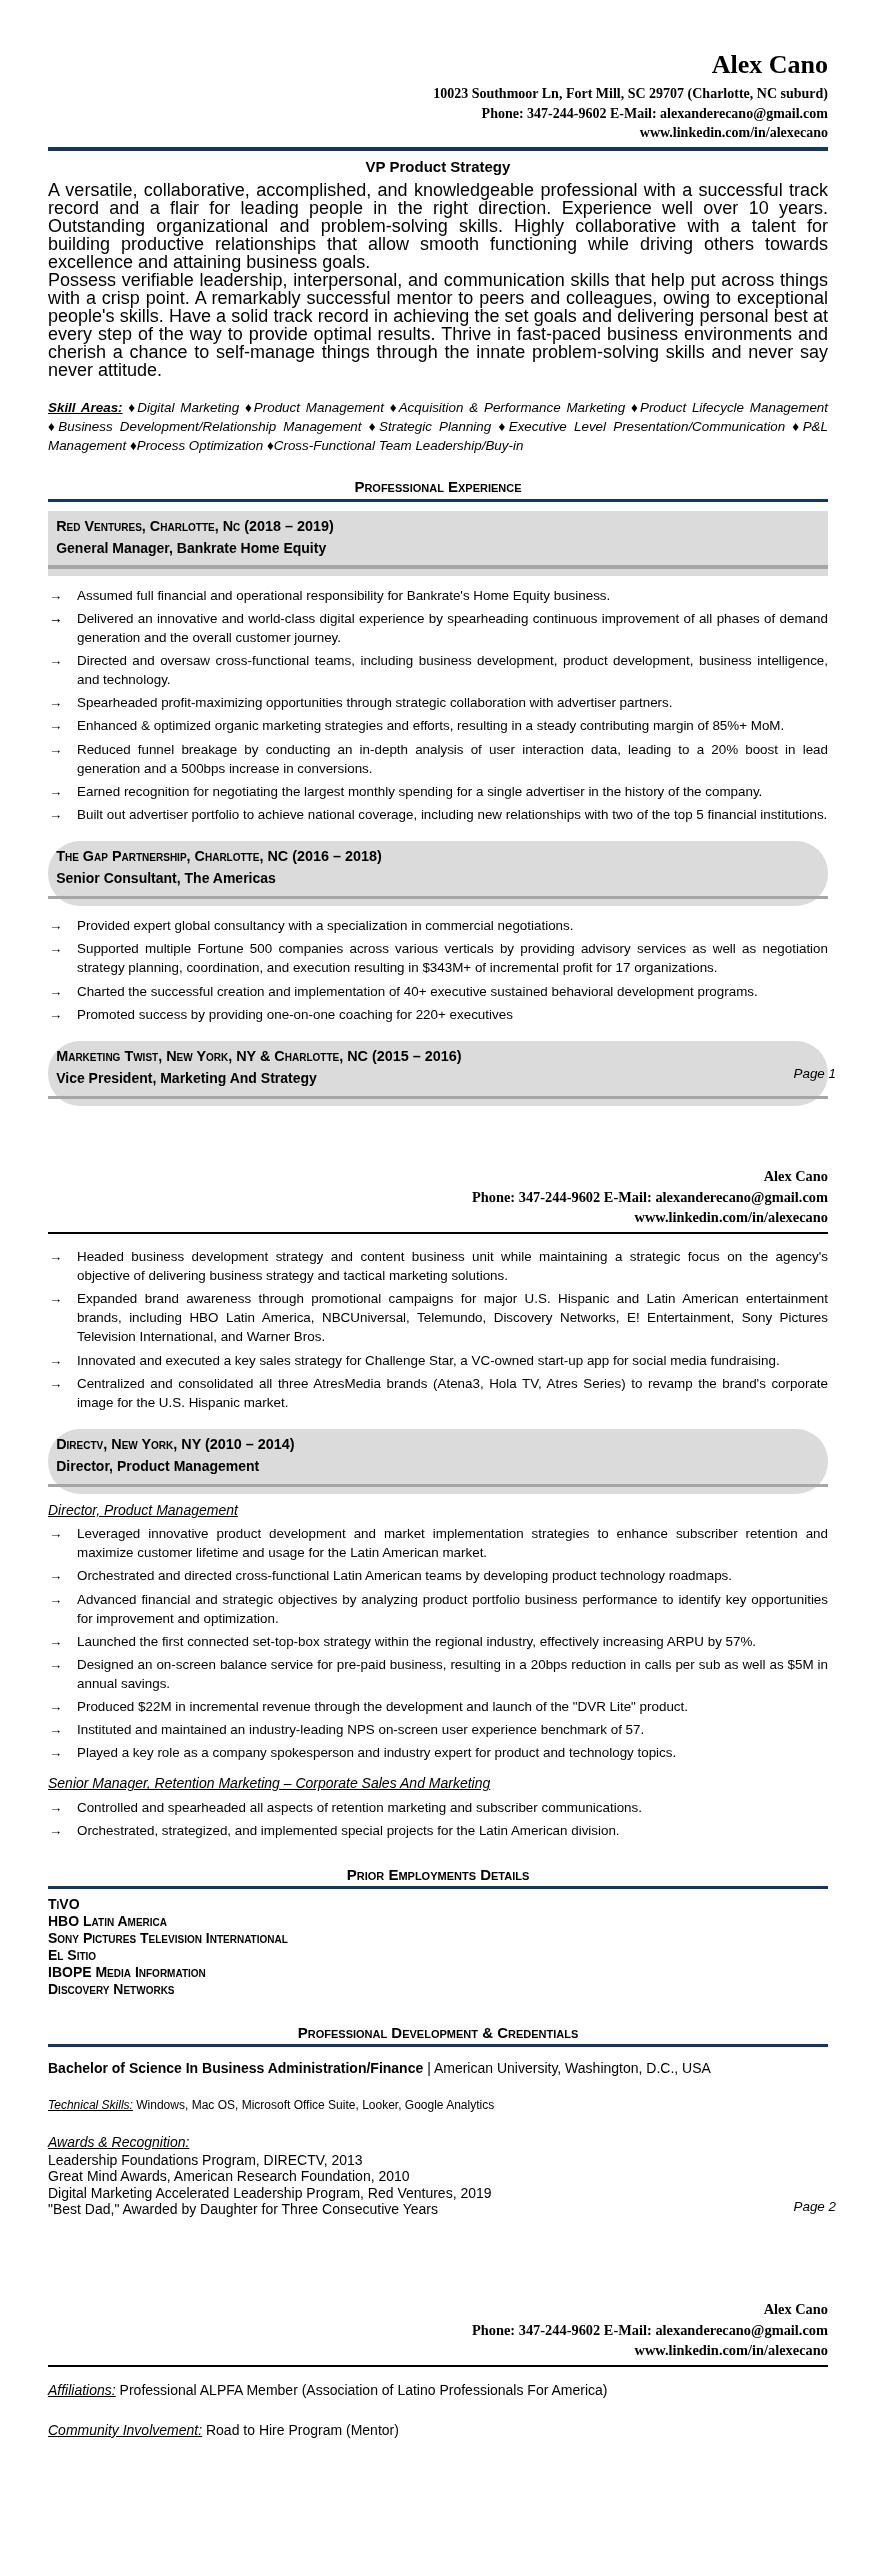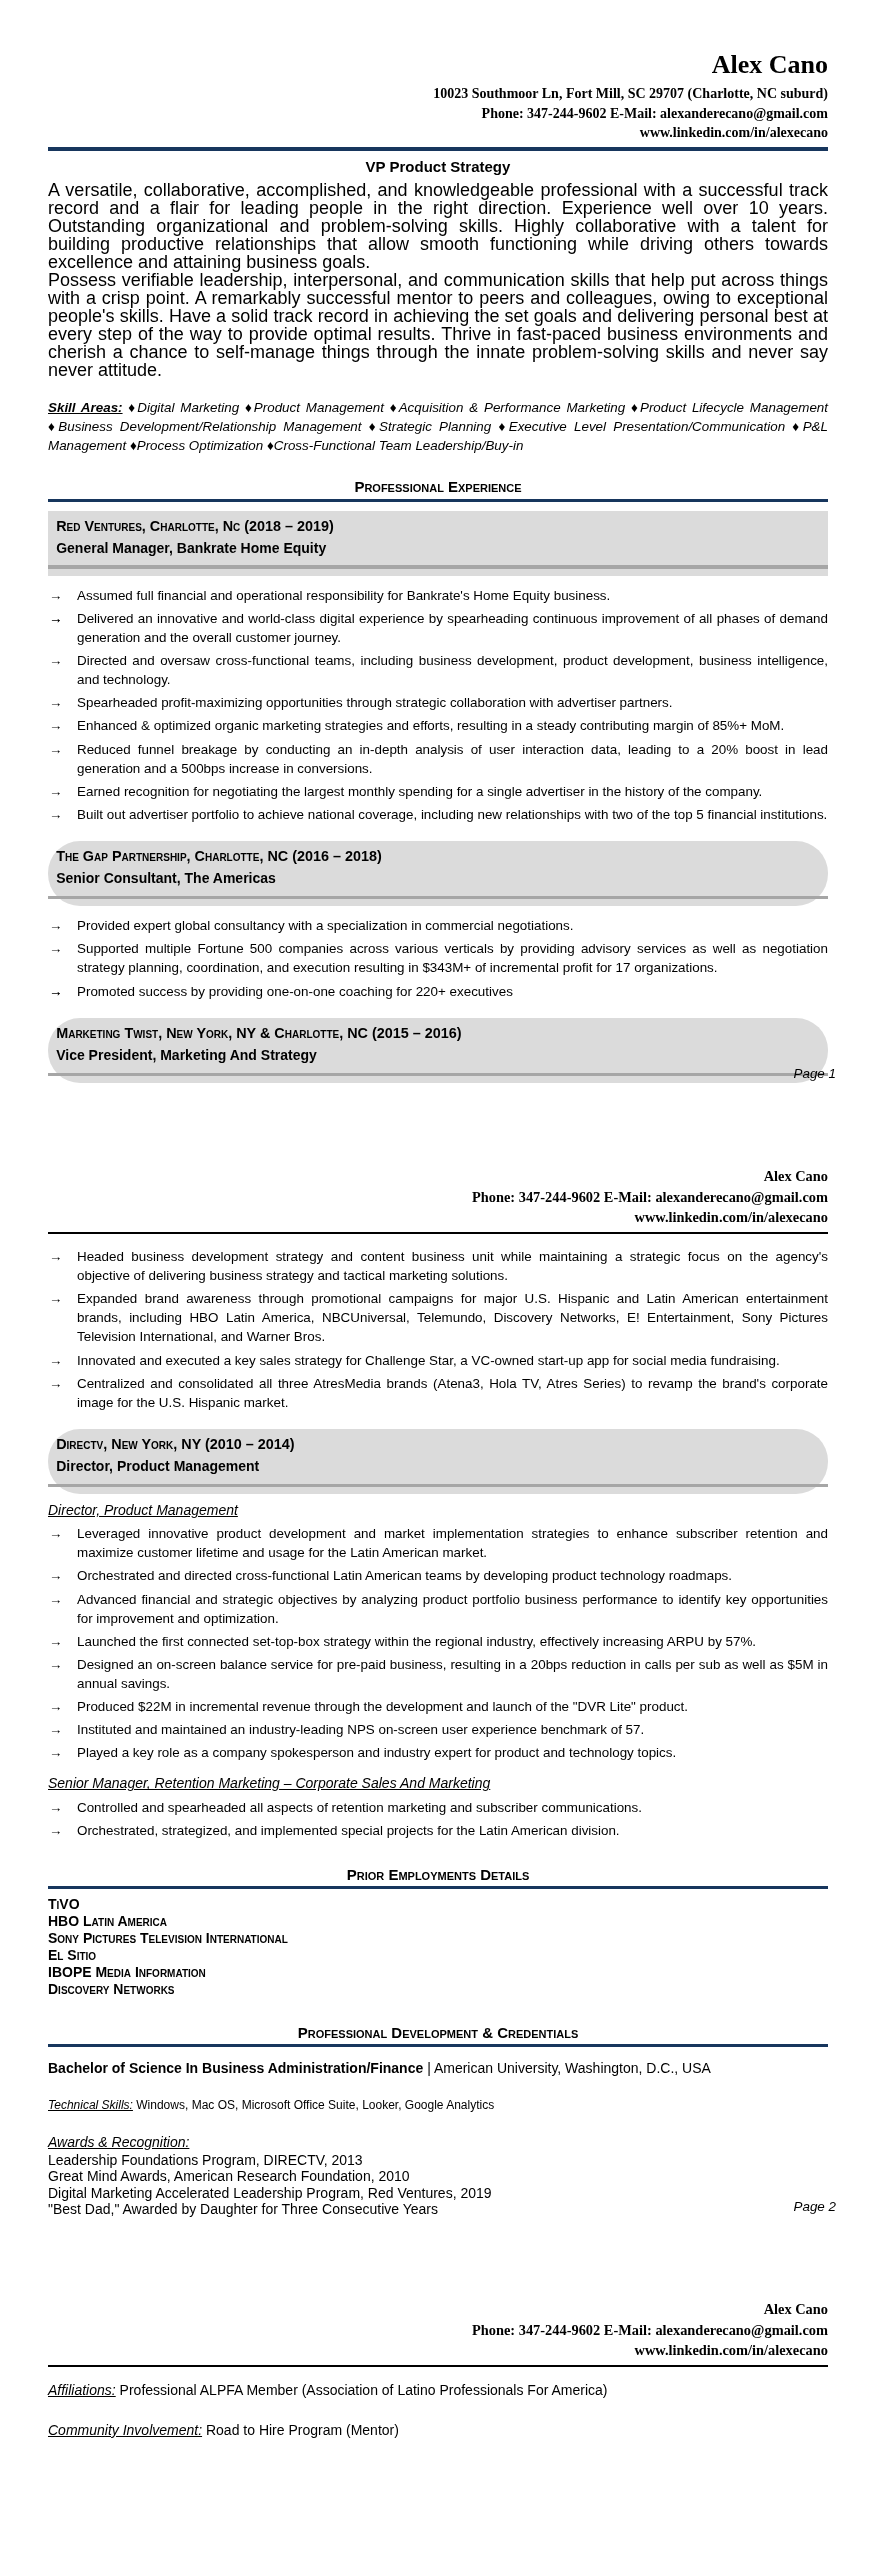--- a/index.html
+++ b/index.html
@@ -105,21 +105,21 @@
   </ul>
 
   <div class="job-box mt">
     <div class="co">The Gap Partnership, Charlotte, NC (2016 – 2018)</div>
     <div class="role">Senior Consultant, The Americas</div>
     <div class="div"></div>
   </div>
   <ul class="bullets">
     <li><span class="arr">→</span><span>Provided expert global consultancy with a specialization in commercial negotiations.</span></li>
     <li><span class="arr">→</span><span>Supported multiple Fortune 500 companies across various verticals by providing advisory services as well as negotiation strategy planning, coordination, and execution resulting in $343M+ of incremental profit for 17 organizations.</span></li>
-    <li><span class="arr">→</span></li>
+    <li><span class="arr">→</span><span>Charted the successful creation and implementation of 40+ executive sustained behavioral development programs.</span></li>
     <li><span class="arr">→</span><span>Promoted success by providing one-on-one coaching for 220+ executives</span></li>
   </ul>
 
   <div class="job-box mt">
     <div class="co">Marketing Twist, New York, NY &amp; Charlotte, NC (2015 – 2016)</div>
     <div class="role">Vice President, Marketing And Strategy</div>
     <div class="div"></div>
   </div>
 
   <div class="pagenum">Page 1</div>

